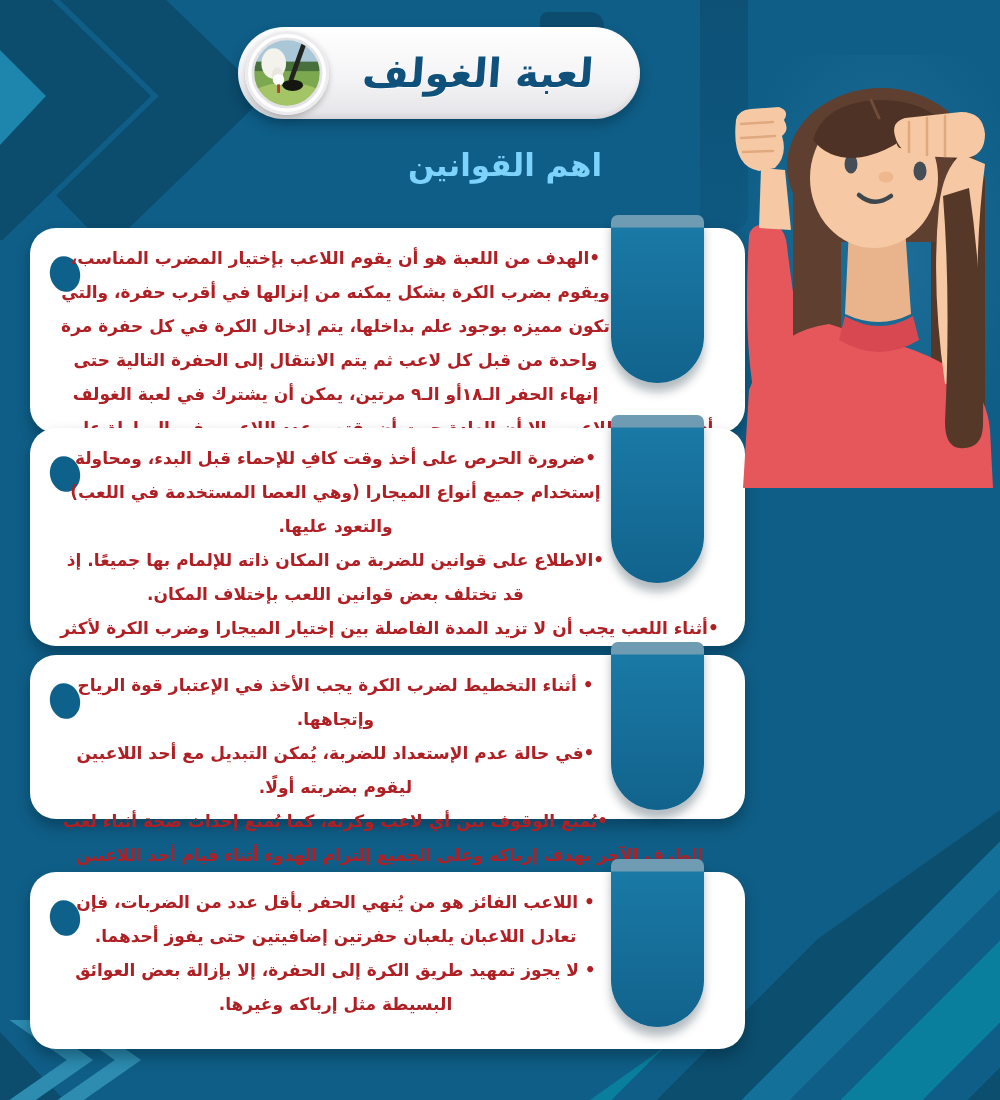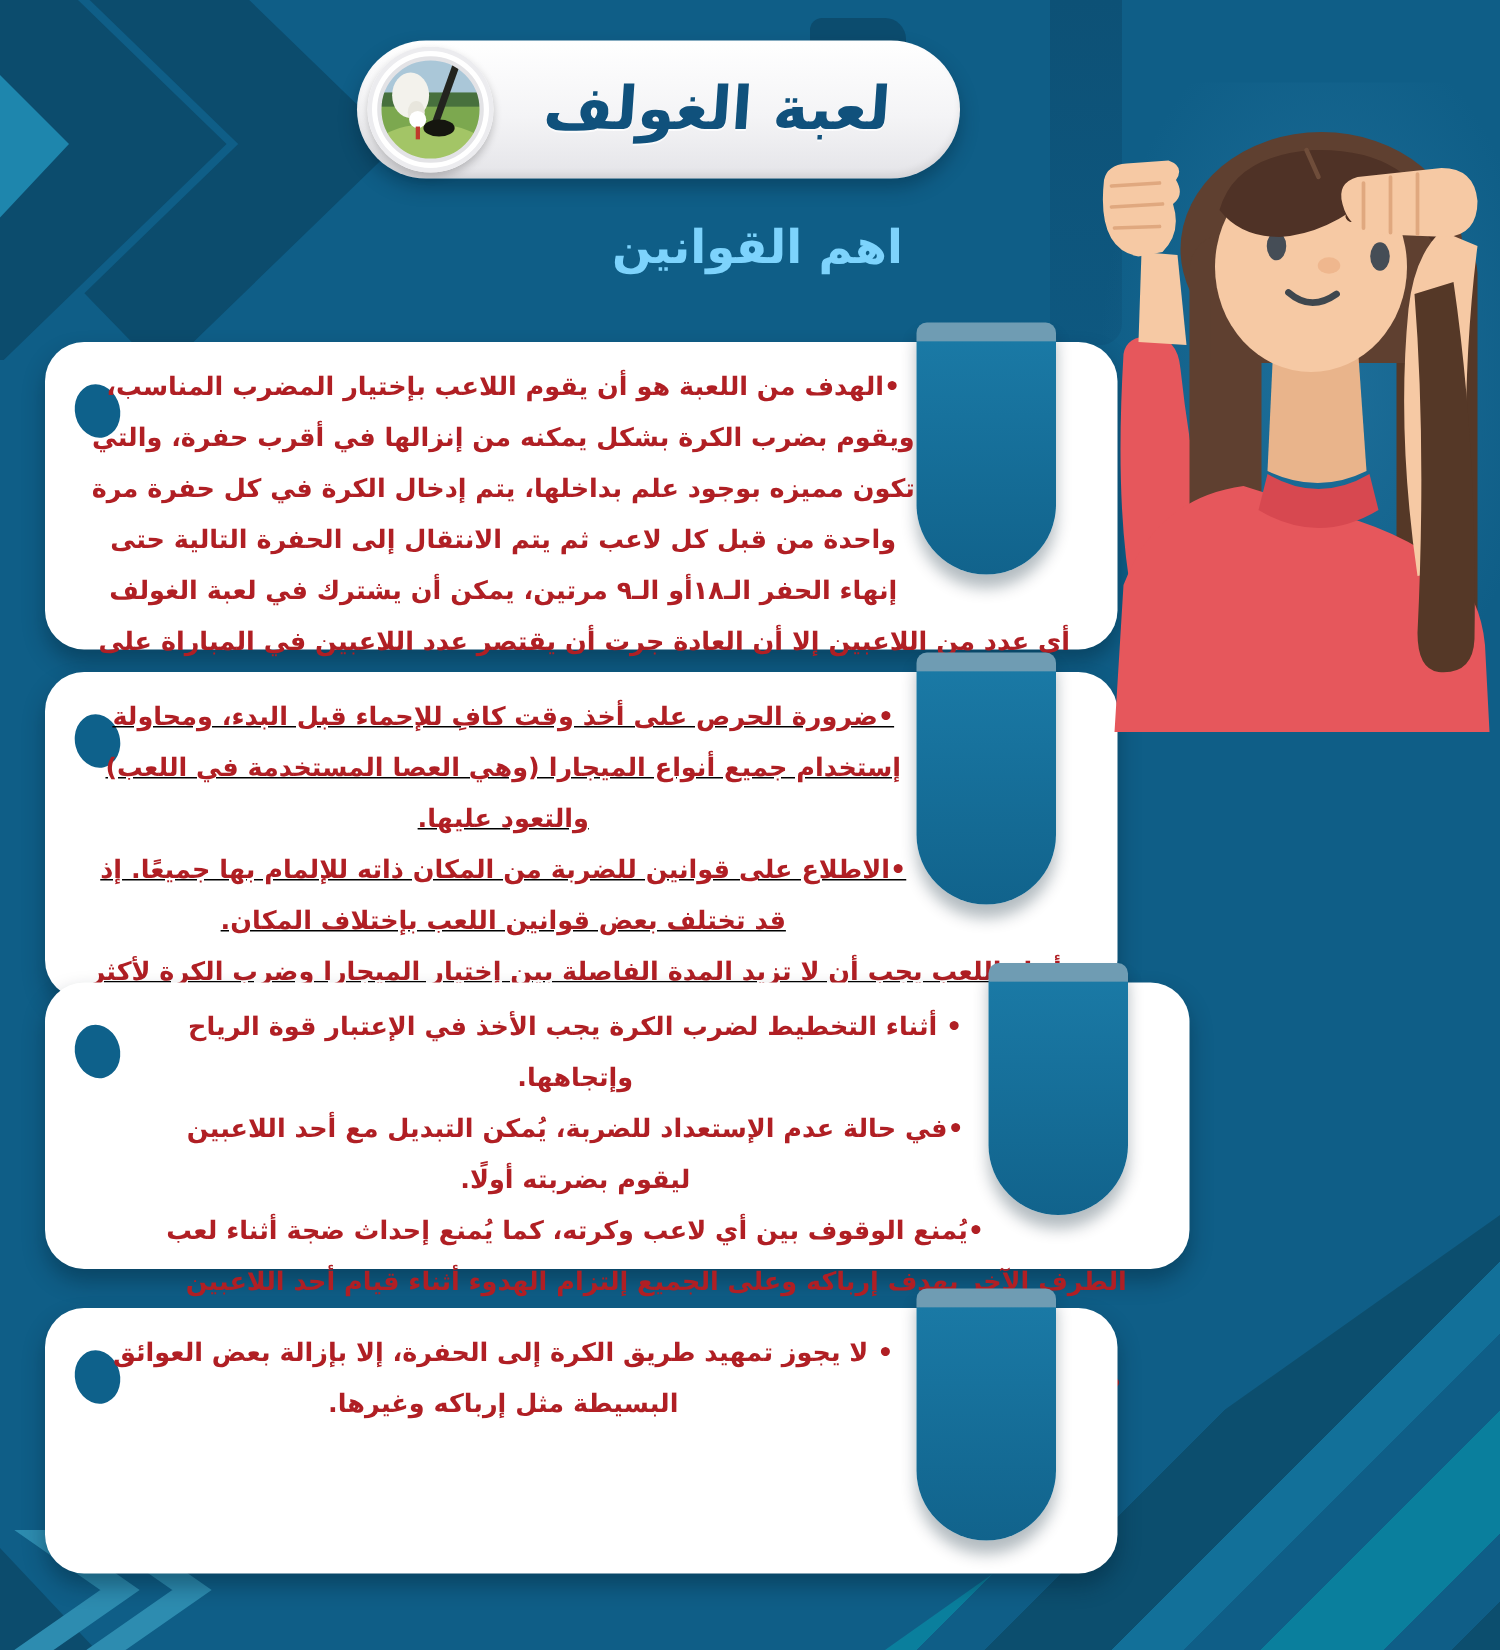--- a/index.html
+++ b/index.html
@@ -54,22 +54,22 @@
     text-align:center;direction:rtl;
     font-size:31px;font-weight:bold;color:#7dd3fc;
   }
   
   .card{
     position:absolute;left:30px;width:715px;z-index:2;
     background:#ffffff;border-radius:26px;
     box-shadow:0 8px 14px rgba(3,30,46,.38);
   }
   .card-1{top:228px;height:205px;}
-  .card-2{top:448px;height:218px;text-decoration:underline;}
-  .card-3{top:655px;height:191px;padding-left:48px;}
+  .card-2{top:428px;height:218px;}
+  .card-3{top:655px;height:164px;}
   .card-4{top:872px;height:177px;}
   .ribbon{
     position:absolute;right:41px;top:-13px;width:93px;height:168px;
     background:linear-gradient(180deg,#6f9cb3 0,#6f9cb3 12px,#1a79a5 13px,#11638c 100%);
     border-radius:7px 7px 47px 47px;
     box-shadow:0 9px 10px rgba(3,30,46,.30);
   }
   .dot{
     position:absolute;left:20px;top:28px;width:30px;height:36px;
     background:#0e618b;border-radius:50%;transform:rotate(-14deg);
@@ -165,20 +165,21 @@
       <p>•يُمنع الوقوف بين أي لاعب وكرته، كما يُمنع إحداث ضجة أثناء لعب الطرف الآخر بهدف إرباكه وعلى الجميع إلتزام الهدوء أثناء قيام أحد اللاعبين بضرب الكرة.</p>
       <p>• لا تقم بضرب الكرة إذا كان من المحتمل أن تُصيب أحد اللاعبين الموجودين أمامك.</p>
     </div>
   </div>
 
   <div class="card card-4">
     <div class="ribbon"></div>
     <div class="dot"></div>
     <div class="card-body">
       <div class="ribbon-spacer" style="height:120px;"></div>
+      <p>• اللاعب الفائز هو من يُنهي الحفر بأقل عدد من الضربات، فإن تعادل اللاعبان يلعبان حفرتين إضافيتين حتى يفوز أحدهما.</p>
       <p>• لا يجوز تمهيد طريق الكرة إلى الحفرة، إلا بإزالة بعض العوائق البسيطة مثل إرباكه وغيرها.</p>
     </div>
   </div>
 
   <svg class="girl" viewBox="0 0 267 410" aria-hidden="true">
 
     <path d="M 24 318 L 84 396 L 28 404 Q 16 360 24 318 Z" fill="#2f6da8"></path>
 
     <path d="M 16 158 Q 10 260 22 322 L 82 322 Q 62 242 54 168 Q 52 146 34 146 Q 18 146 16 158 Z" fill="#e6575c"></path>
 

